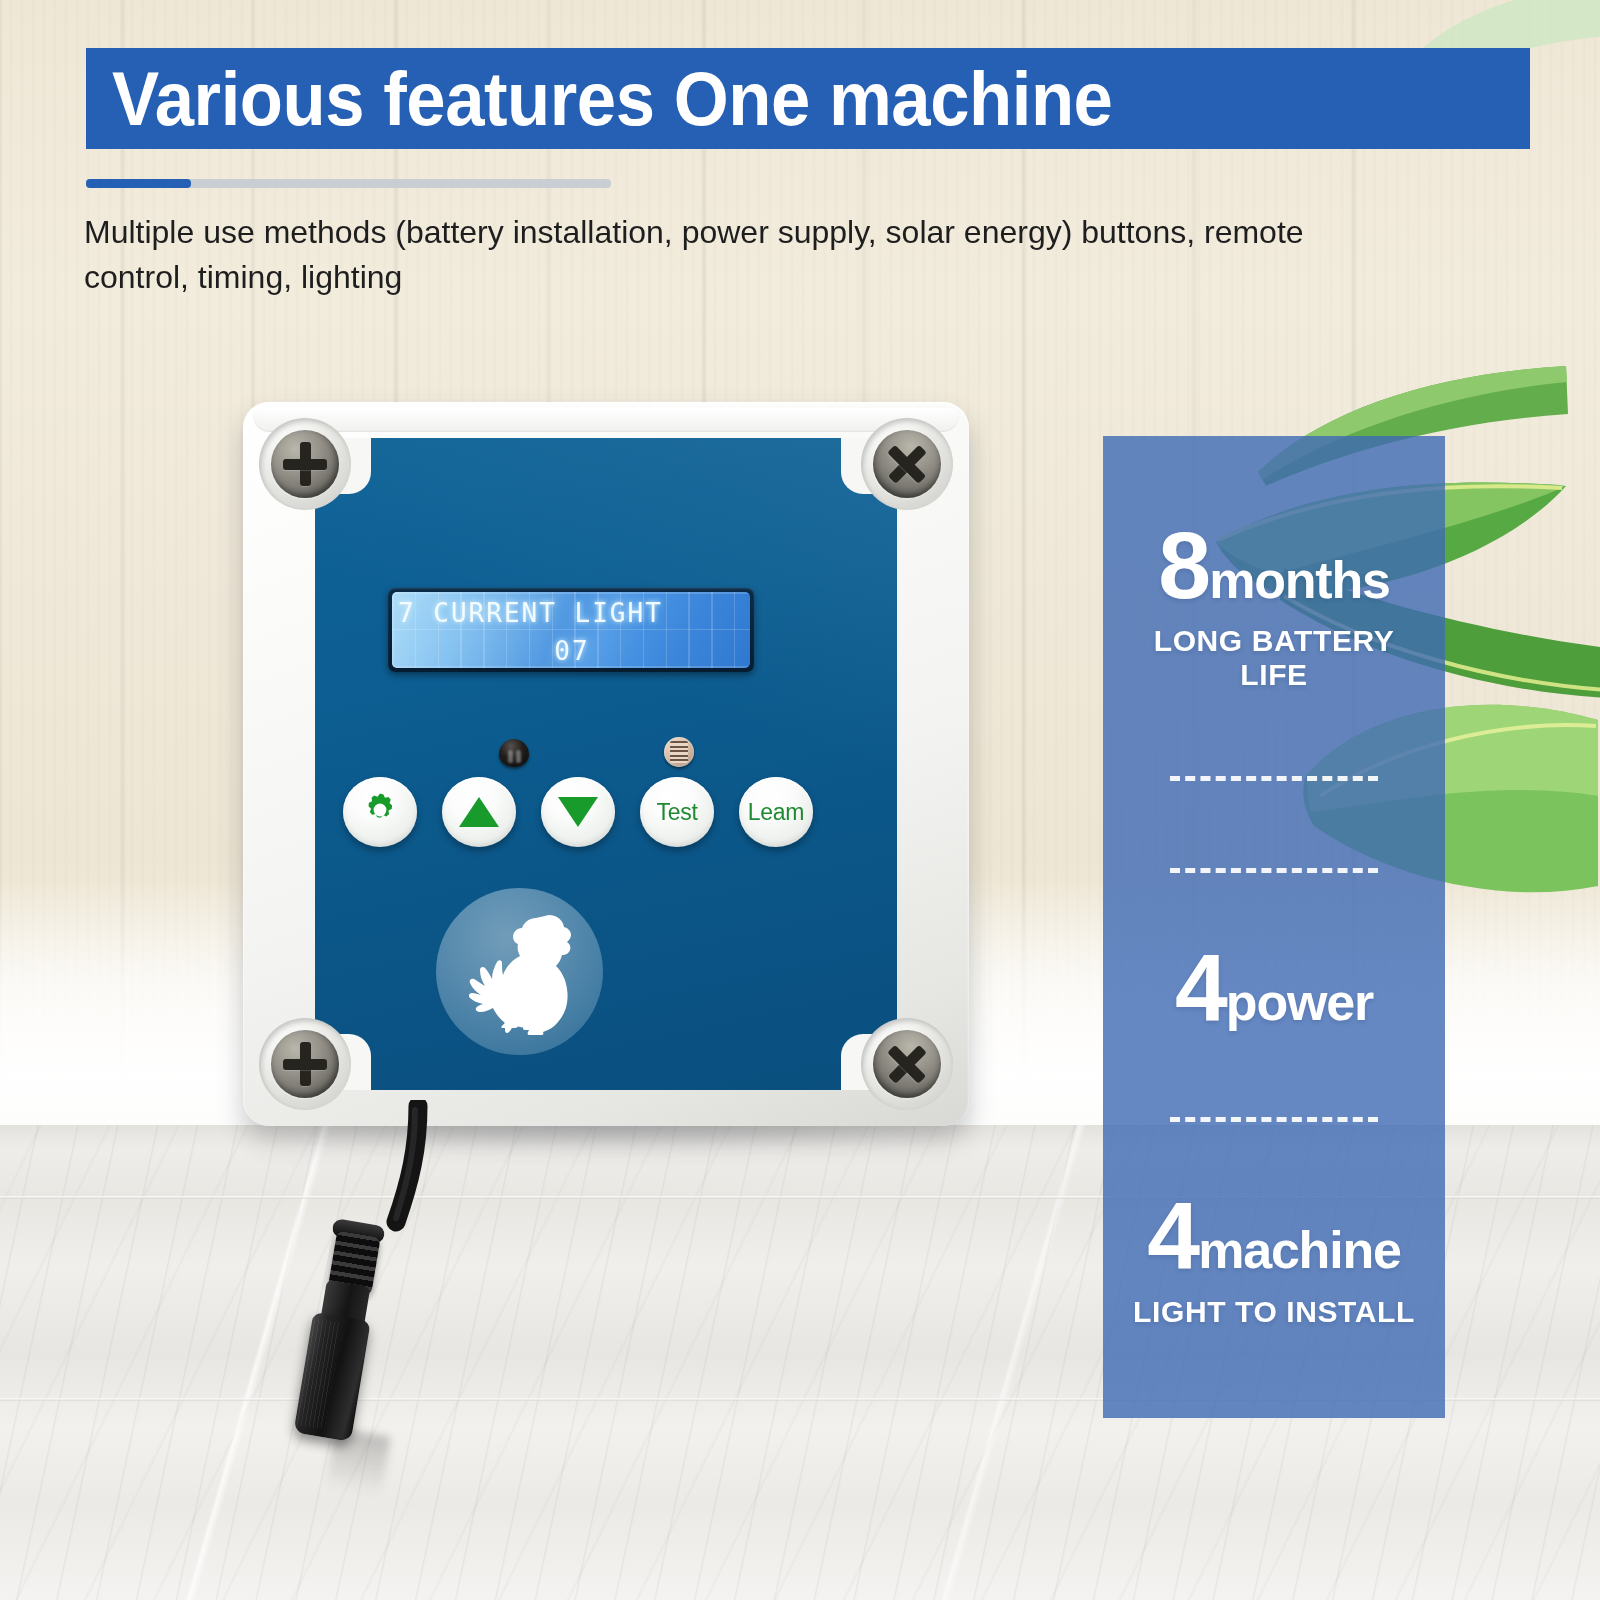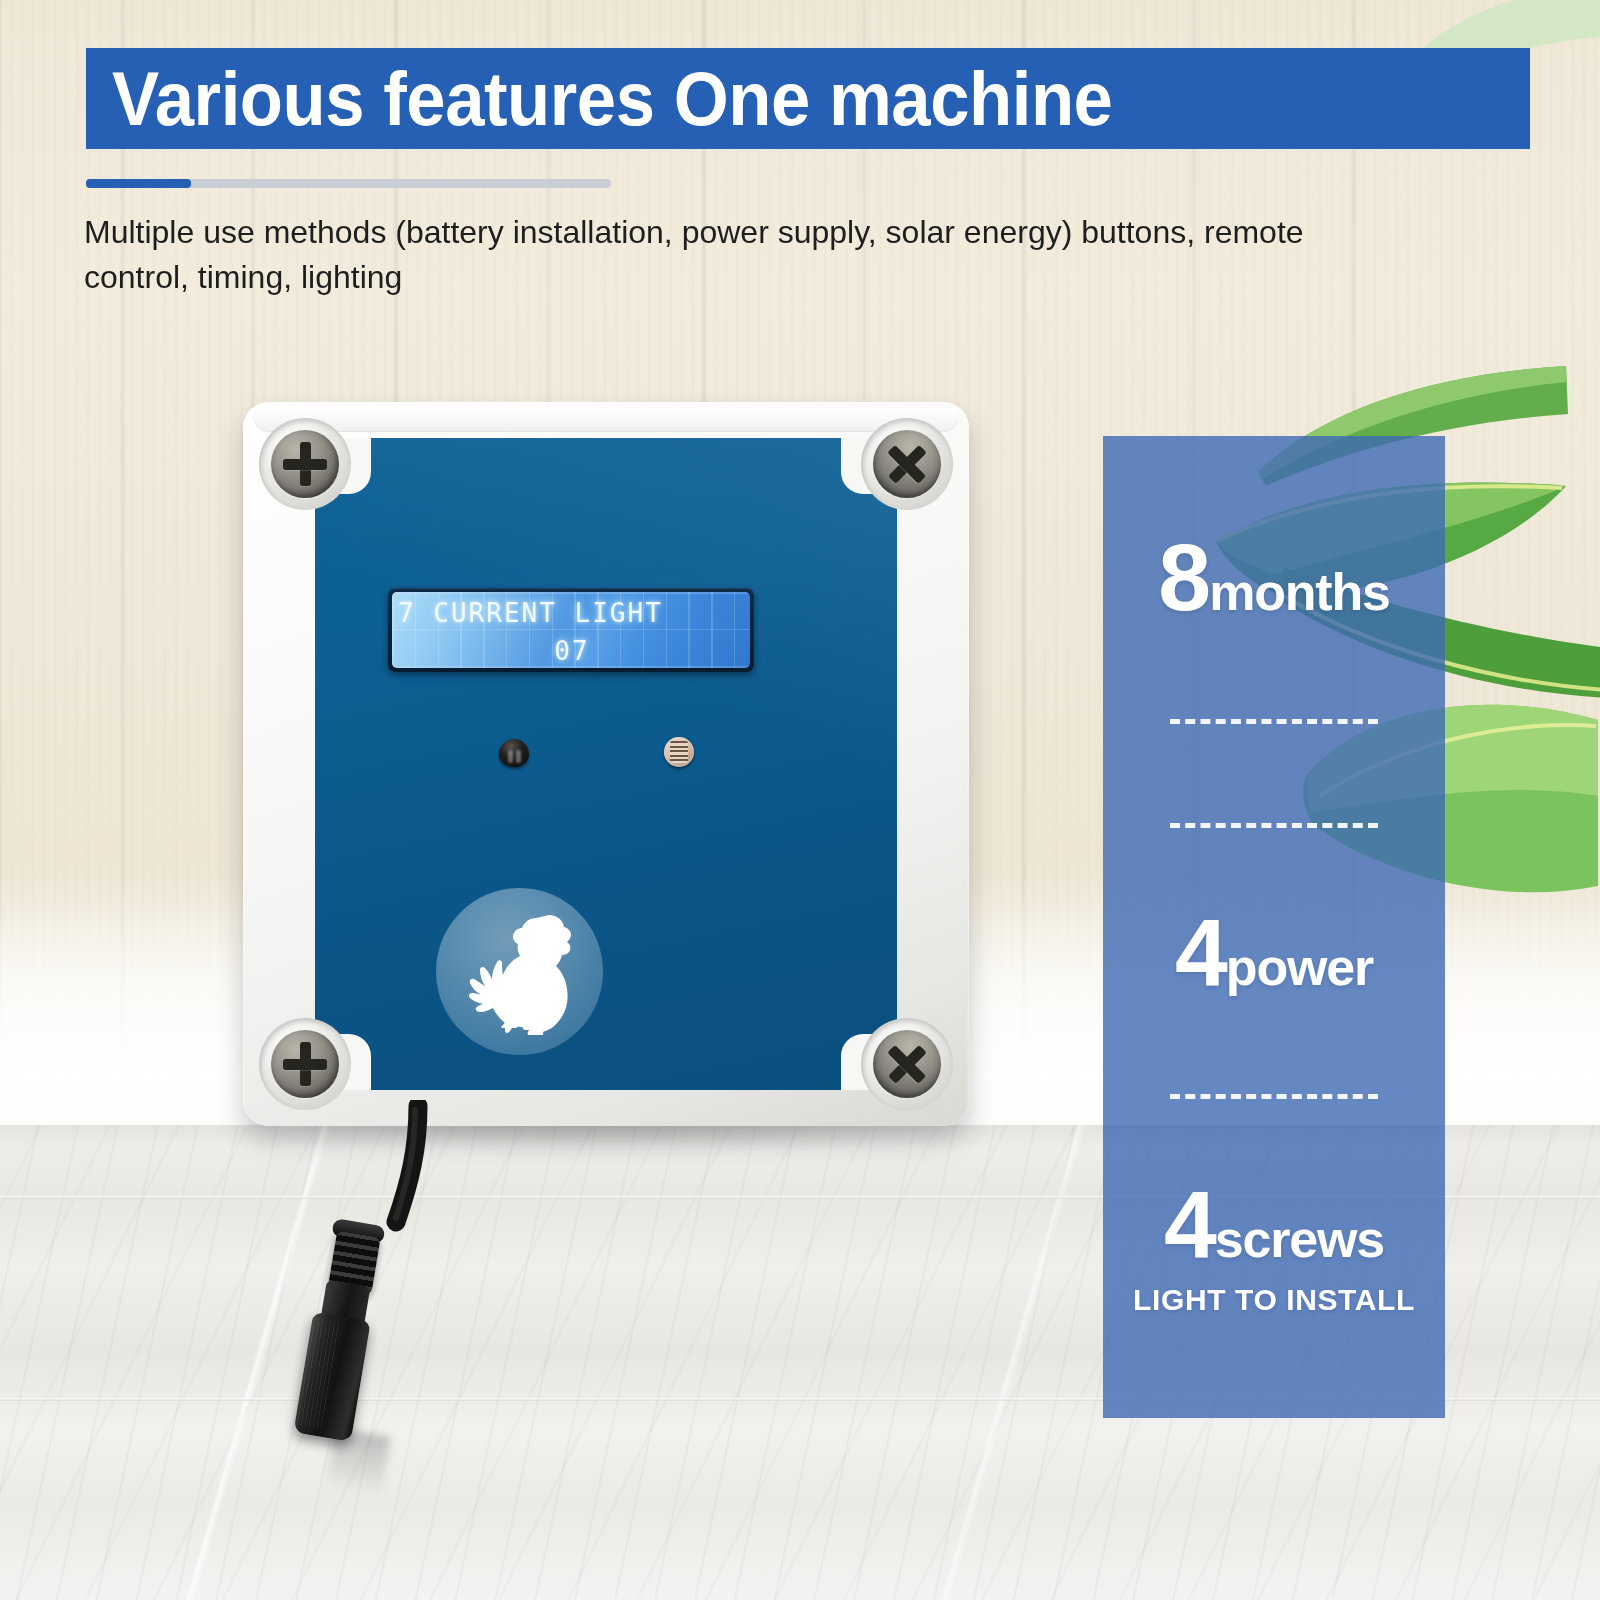--- a/index.html
+++ b/index.html
@@ -383,20 +383,42 @@
         <div class="lcd-line l1">7 CURRENT LIGHT</div>
         <div class="lcd-line l2">07</div>
       </div>
       <div class="lcd-sheen"></div>
     </div>
   </div>
 
   <div class="ir-led"></div>
   <div class="ldr"></div>
 
+  <div class="btn-row">
+    <div class="btn">
+      <span>
+        <svg width="40" height="40" viewBox="0 0 40 40">
+          <path d="M20 3.5 l3.4 1.0 1.6 3.2 3.5 -0.6 2.3 2.7 -1.3 3.3 2.6 2.4 -0.4 3.5 -3.2 1.6 0.6 3.5 -2.7 2.3 -3.3 -1.3 -2.4 2.6 -3.5 -0.4 -1.6 -3.2 -3.5 0.6 -2.3 -2.7 1.3 -3.3 -2.6 -2.4 0.4 -3.5 3.2 -1.6 -0.6 -3.5 2.7 -2.3 3.3 1.3 z" fill="#199b2c"></path>
+          <circle cx="20" cy="20" r="6.4" fill="#ffffff"></circle>
+        </svg>
+      </span>
+    </div>
+    <div class="btn">
+      <span class="tri-up"></span>
+    </div>
+    <div class="btn">
+      <span class="tri-dn"></span>
+    </div>
+    <div class="btn">
+      <span class="btn-label">Test</span>
+    </div>
+    <div class="btn">
+      <span class="btn-label">Leam</span>
+    </div>
+  </div>
 
   <div class="badge">
     <span>
       <svg width="134" height="126" viewBox="0 0 134 126">
         <path d="M96 6 c8 0 14 5 15 12 c4 1 7 4 7 8 c0 3 -2 5 -4 7 c3 2 4 5 3 8 c-1 3 -4 5 -8 5
                  c-1 4 -3 8 -6 11 c6 6 10 14 11 23 c2 12 -1 24 -9 33 c-4 5 -9 8 -15 10
                  c1 3 0 3 -3 3 l-10 0 c-2 0 -3 -1 -2 -3 l2 -4 c-6 0 -12 -1 -17 -3
                  c-1 3 -2 5 -4 7 c-2 2 -4 1 -4 -2 l0 -7 c-5 -4 -9 -9 -12 -15
                  c-4 2 -8 4 -13 4 c-3 0 -5 -2 -4 -4 c1 -2 4 -3 7 -4 c-5 -1 -10 -3 -13 -6
                  c-2 -2 -1 -5 2 -5 c3 0 6 1 9 2 c-5 -3 -9 -7 -11 -12 c-1 -3 1 -5 4 -4
@@ -423,35 +445,36 @@
   <div class="conn-grip"></div>
 </div>
 <div class="conn-reflect"></div>
 
 <div class="stats-panel">
 
   <div class="stat">
     <div class="stat-top">
       <span class="stat-num">8</span><span class="stat-unit">months</span>
     </div>
+    <div class="stat-sub">LONG BATTERY LIFE</div>
   </div>
 
   <div class="divider"></div>
 
 
   <div class="divider"></div>
 
   <div class="stat">
     <div class="stat-top">
       <span class="stat-num">4</span><span class="stat-unit">power</span>
     </div>
   </div>
 
   <div class="divider"></div>
 
   <div class="stat">
     <div class="stat-top">
-      <span class="stat-num">4</span><span class="stat-unit">screws</span>
+      <span class="stat-num">4</span><span class="stat-unit">machine</span>
     </div>
     <div class="stat-sub">LIGHT TO INSTALL</div>
   </div>
 
 </div>
 
 </body></html>

